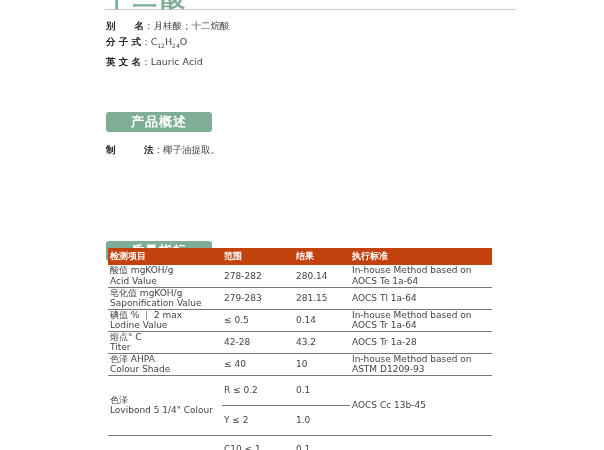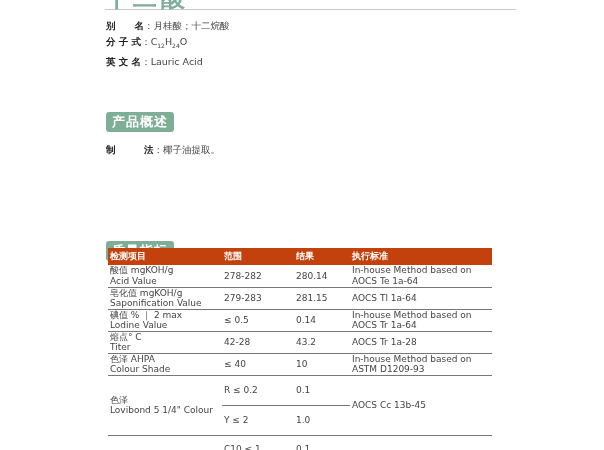--- a/index.html
+++ b/index.html
@@ -8,21 +8,21 @@
 
     .title-wrap { position: absolute; left: 105px; top: -14px; width: 411px; height: 24px; border-bottom: 1.5px solid #c9c9c9; }
     .title { font-size: 24px; font-weight: bold; color: #7fae97; letter-spacing: 4px; line-height: 24px; }
 
     .info { position: absolute; left: 106px; top: 18px; font-size: 9.5px; line-height: 16px; }
     .info-row { white-space: nowrap; }
     .info-row .lbl { font-weight: bold; color: #222; display: inline-block; }
     .info-row .val { color: #444; }
     .serif-val { font-family: "DejaVu Serif", "Liberation Serif", serif; font-size: 8.5px; }
 
-    .section-badge { position: absolute; left: 106px; height: 20px; padding: 0 6px; background: #7fae97; color: #fff; font-weight: bold; font-size: 13px; line-height: 20px; border-radius: 3px; letter-spacing: 1px; }
+    .section-badge { position: absolute; left: 106px; height: 20px; padding: 0 25px; background: #7fae97; color: #fff; font-weight: bold; font-size: 13px; line-height: 20px; border-radius: 3px; letter-spacing: 1px; }
     .badge-1 { top: 112px; }
     .badge-2 { top: 213px; margin-top: 28px; }
 
     .overview { position: absolute; left: 106px; top: 142px; font-size: 9.5px; line-height: 15px; }
     .overview .lbl { font-weight: bold; color: #222; }
     .overview .val { color: #444; }
 
     table.spec { position: absolute; left: 108px; top: 248px; width: 384px; border-collapse: collapse; font-size: 9px; color: #444; }
     table.spec th { background: #c2410c; color: #fff; text-align: left; font-weight: bold; height: 17px; padding: 0 2px; font-size: 9px; }
     table.spec td { padding: 0 2px; vertical-align: middle; line-height: 10.5px; height: 22px; }

